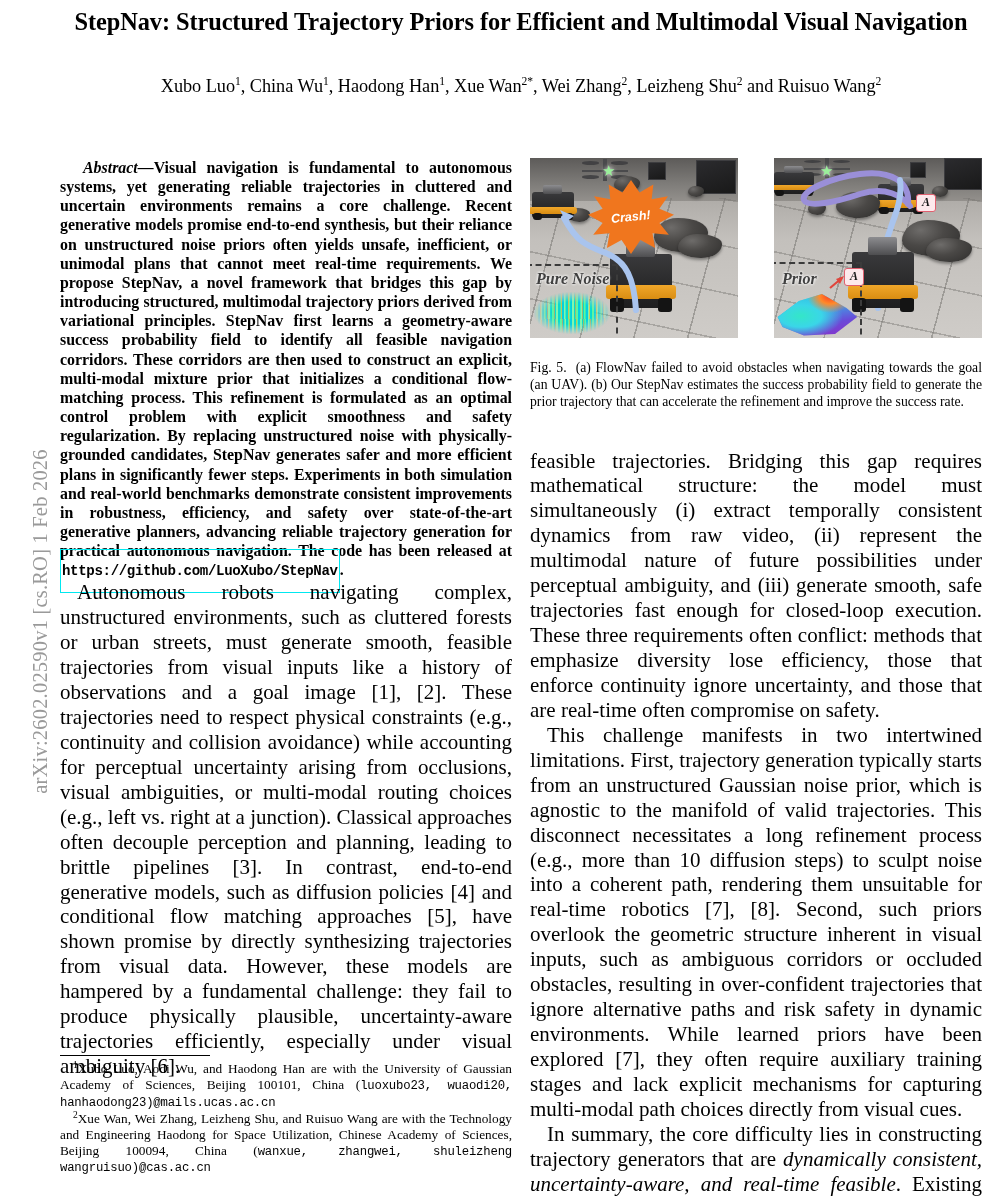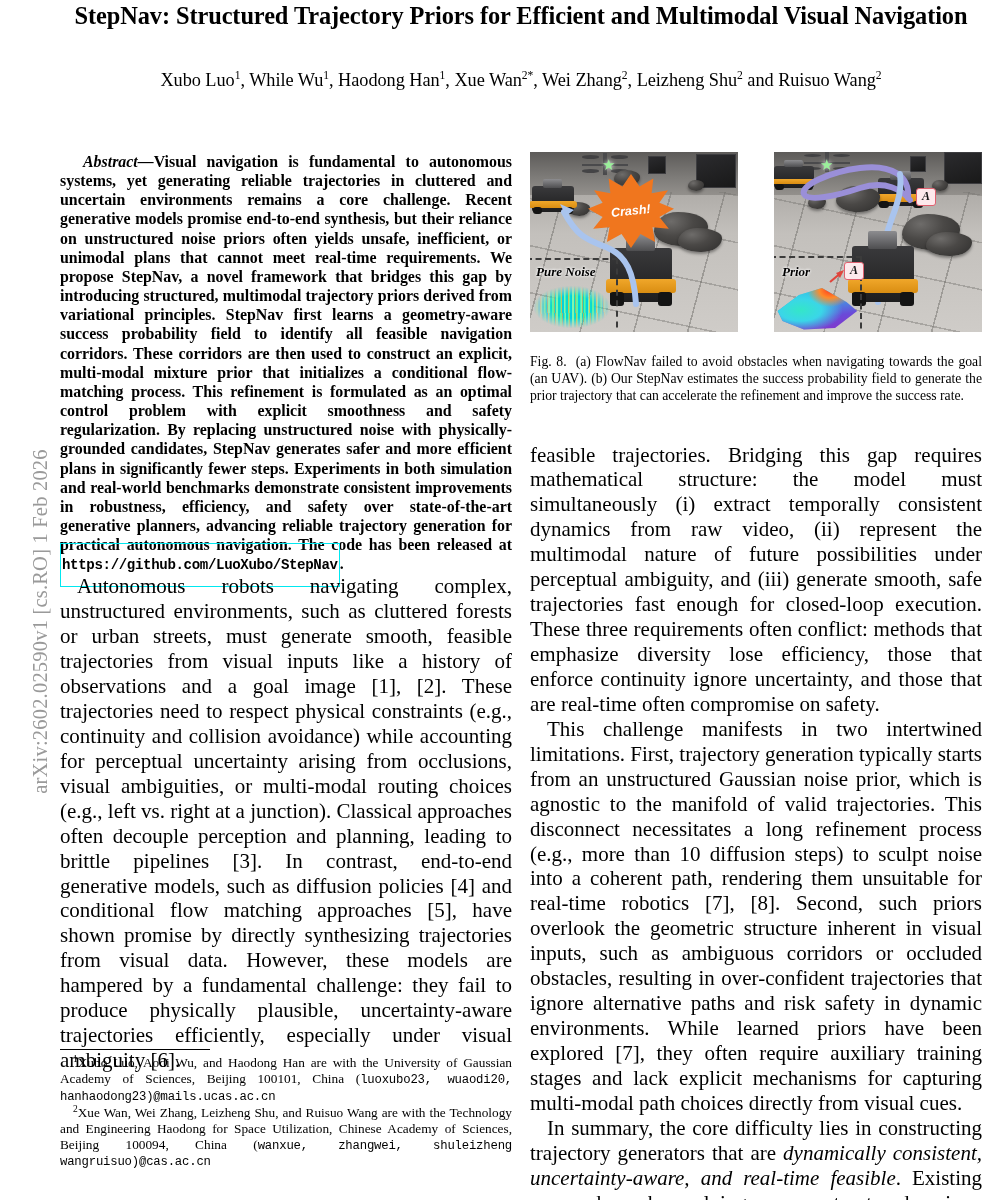--- a/index.html
+++ b/index.html
@@ -32,21 +32,21 @@
     font-family: "Liberation Serif", "DejaVu Serif", serif;
     font-size: 20.5px;
     letter-spacing: 0.2px;
     color: #9a9a9a;
     white-space: nowrap;
   }
 
   
   #page {
     position: absolute;
-    left: 52px; top: 0px;
+    left: 52px; top: 6px;
     width: 930px; height: 1152px;
   }
 
   
   #title-block {
     position: absolute;
     left: 8px; top: 0px;
     width: 922px;
   }
   #paper-title {
@@ -209,22 +209,22 @@
   }
   .dash-box {
     position: absolute;
     border: 2px dashed #3b3b3b;
   }
   .field-label {
     position: absolute;
     font-family: "Liberation Serif","DejaVu Serif",serif;
     font-weight: bold;
     font-style: italic;
-    font-size: 13px;
-    color: #000000;
+    font-size: 16px;
+    color: #404040;
     text-shadow: 0 0 3px #fff, 0 0 3px #fff;
   }
   .crash-burst {
     position: absolute;
     width: 86px; height: 74px;
     background: #f0761e;
     clip-path: polygon(50% 0%, 60% 17%, 76% 6%, 74% 26%, 93% 22%, 83% 39%,
                        100% 47%, 83% 58%, 94% 74%, 75% 72%, 78% 92%,
                        61% 81%, 50% 100%, 39% 81%, 22% 92%, 25% 72%,
                        6% 74%, 17% 58%, 0% 47%, 17% 39%, 7% 22%,
@@ -321,21 +321,21 @@
 
 <div id="arxiv-stamp">
   <div class="vtext">arXiv:2602.02590v1  [cs.RO]  1 Feb 2026</div>
 </div>
 
 <div id="page">
 
   <div id="title-block">
     <h1 id="paper-title">StepNav: Structured Trajectory Priors for Efficient and Multimodal Visual Navigation</h1>
     <div id="authors">
-      <span>Xubo Luo</span><sup>1</sup><span>, </span><span>While Wu</span><sup>1</sup><span>, </span><span>Haodong Han</span><sup>1</sup><span>, </span><span>Xue Wan</span><sup>2*</sup><span>, </span><span>Wei Zhang</span><sup>2</sup><span>, </span><span>Leizheng Shu</span><sup>2</sup><span> and </span><span>Ruisuo Wang</span><sup>2</sup>
+      <span>Xubo Luo</span><sup>1</sup><span>, </span><span>China Wu</span><sup>1</sup><span>, </span><span>Haodong Han</span><sup>1</sup><span>, </span><span>Xue Wan</span><sup>2*</sup><span>, </span><span>Wei Zhang</span><sup>2</sup><span>, </span><span>Leizheng Shu</span><sup>2</sup><span> and </span><span>Ruisuo Wang</span><sup>2</sup>
     </div>
   </div>
 
   <div class="col" id="col-left">
 
     <p id="abstract"><span class="abs-head">Abstract—</span><span>Visual navigation is fundamental to autonomous systems, yet generating reliable trajectories in cluttered and uncertain environments remains a core challenge. Recent generative models promise end-to-end synthesis, but their reliance on unstructured noise priors often yields unsafe, inefficient, or unimodal plans that cannot meet real-time requirements. We propose StepNav, a novel framework that bridges this gap by introducing structured, multimodal trajectory priors derived from variational principles. StepNav first learns a geometry-aware success probability field to identify all feasible navigation corridors. These corridors are then used to construct an explicit, multi-modal mixture prior that initializes a conditional flow-matching process. This refinement is formulated as an optimal control problem with explicit smoothness and safety regularization. By replacing unstructured noise with physically-grounded candidates, StepNav generates safer and more efficient plans in significantly fewer steps. Experiments in both simulation and real-world benchmarks demonstrate consistent improvements in robustness, efficiency, and safety over state-of-the-art generative planners, advancing reliable trajectory generation for practical autonomous navigation. The code has been released at </span><span id="url-box">https://github.com/LuoXubo/StepNav</span><span>.</span></p>
 
 
     <p class="ptext indent">Autonomous robots navigating complex, unstructured environments, such as cluttered forests or urban streets, must generate smooth, feasible trajectories from visual inputs like a history of observations and a goal image [1], [2]. These trajectories need to respect physical constraints (e.g., continuity and collision avoidance) while accounting for perceptual uncertainty arising from occlusions, visual ambiguities, or multi-modal routing choices (e.g., left vs. right at a junction). Classical approaches often decouple perception and planning, leading to brittle pipelines [3]. In contrast, end-to-end generative models, such as diffusion policies [4] and conditional flow matching approaches [5], have shown promise by directly synthesizing trajectories from visual data. However, these models are hampered by a fundamental challenge: they fail to produce physically plausible, uncertainty-aware trajectories efficiently, especially under visual ambiguity [6].</p>
   </div>
@@ -469,21 +469,21 @@
           <div class="prior-surface" style="left:2px;top:128px;width:82px;height:50px;"></div>
           <svg style="position:absolute;left:0;top:0;width:208px;height:180px;pointer-events:none;">
             <path d="M 56,130 L 68,120" stroke="#e0453c" stroke-width="2.2" fill="none"></path>
             <path d="M 70,118 L 62,121 L 66,126 Z" fill="#e0453c"></path>
           </svg>
           <div class="tag-A" style="left:70px;top:110px;">A</div>
         </div>
       </div>
 
 
-      <p id="fig-caption"><span class="figlabel">Fig. 8.</span><span>(a) FlowNav failed to avoid obstacles when navigating towards the goal (an UAV). (b) Our StepNav estimates the success probability field to generate the prior trajectory that can accelerate the refinement and improve the success rate.</span></p>
+      <p id="fig-caption"><span class="figlabel">Fig. 5.</span><span>(a) FlowNav failed to avoid obstacles when navigating towards the goal (an UAV). (b) Our StepNav estimates the success probability field to generate the prior trajectory that can accelerate the refinement and improve the success rate.</span></p>
     </div>
 
     <p class="ptext" style="margin-top:38px;">feasible trajectories. Bridging this gap requires mathematical structure: the model must simultaneously (i) extract temporally consistent dynamics from raw video, (ii) represent the multimodal nature of future possibilities under perceptual ambiguity, and (iii) generate smooth, safe trajectories fast enough for closed-loop execution. These three requirements often conflict: methods that emphasize diversity lose efficiency, those that enforce continuity ignore uncertainty, and those that are real-time often compromise on safety.</p>
     <p class="ptext indent">This challenge manifests in two intertwined limitations. First, trajectory generation typically starts from an unstructured Gaussian noise prior, which is agnostic to the manifold of valid trajectories. This disconnect necessitates a long refinement process (e.g., more than 10 diffusion steps) to sculpt noise into a coherent path, rendering them unsuitable for real-time robotics [7], [8]. Second, such priors overlook the geometric structure inherent in visual inputs, such as ambiguous corridors or occluded obstacles, resulting in over-confident trajectories that ignore alternative paths and risk safety in dynamic environments. While learned priors have been explored [7], they often require auxiliary training stages and lack explicit mechanisms for capturing multi-modal path choices directly from visual cues.</p>
     <p class="ptext indent"><span>In summary, the core difficulty lies in constructing trajectory generators that are </span><span class="italic">dynamically consistent, uncertainty-aware, and real-time feasible</span><span>. Existing approaches, by relying on unstructured priors, struggle with the fundamental trade-off between generative diversity and structured, efficient planning. This motivates our work: a principled method that injects structured, multimodal knowledge of navigation feasibility directly into the generative process, avoiding the inefficiency and brittleness of noise-driven sampling.</span></p>
     <p class="ptext indent"><span>To tackle this challenge, we propose </span><span class="bold">FlowNav</span><span>, a wanxue</span></p>
   </div>
 
 </div>
 

